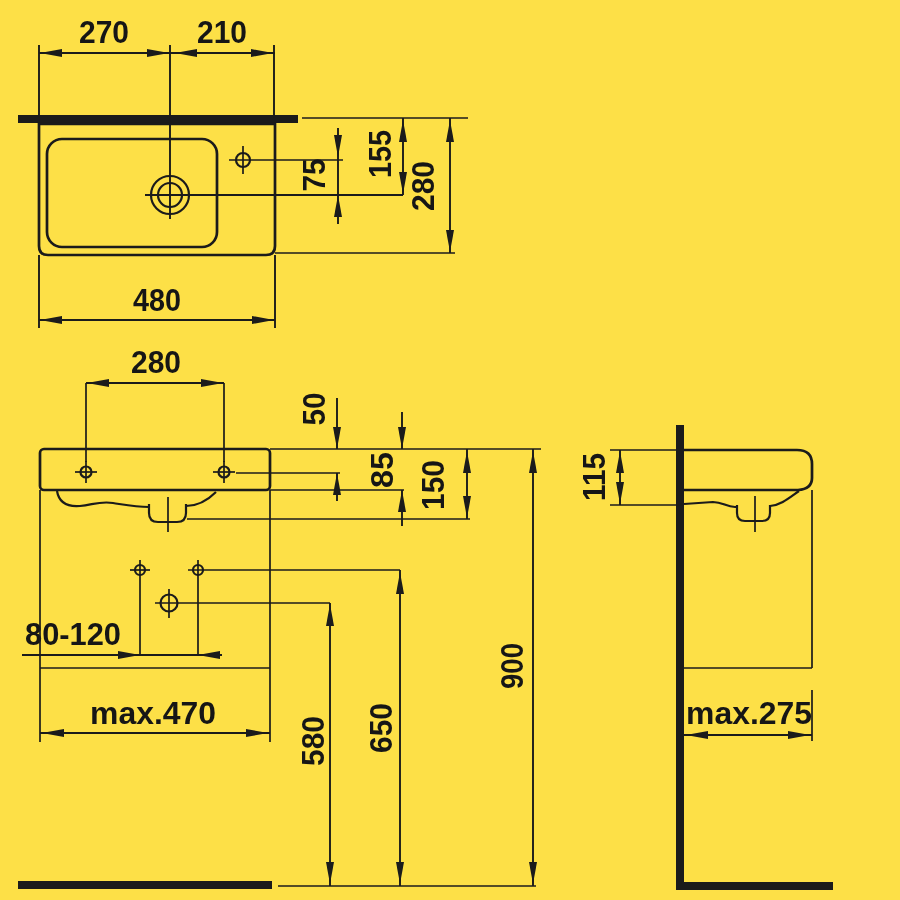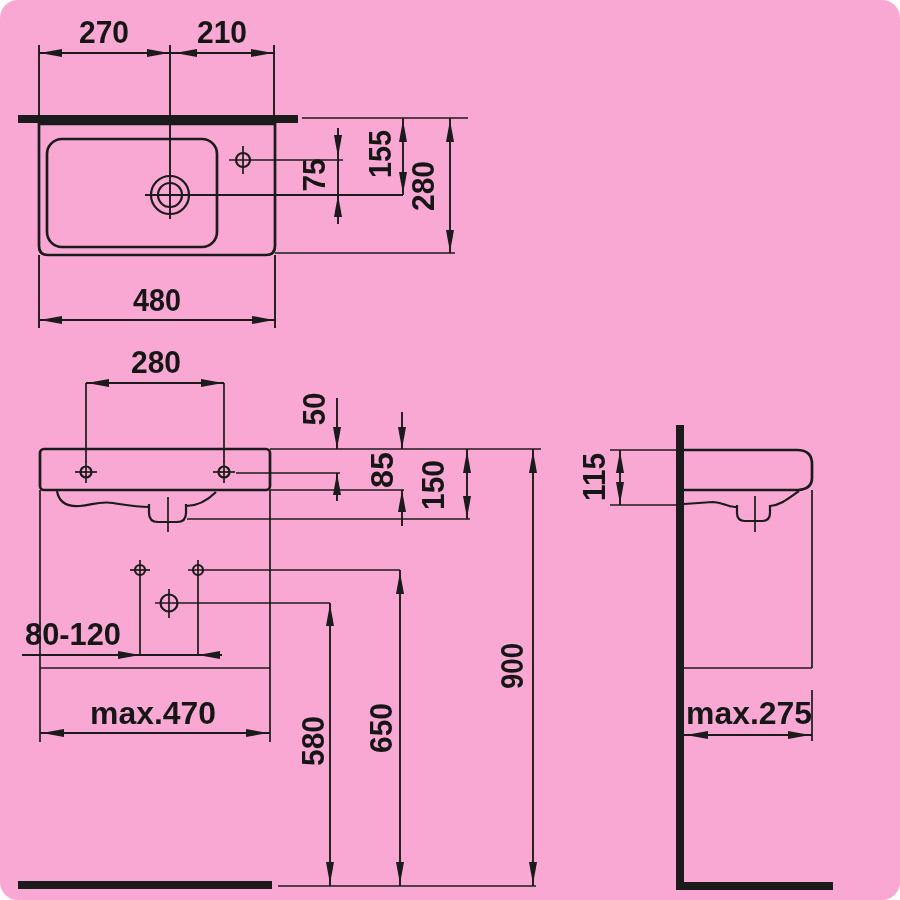--- a/index.html
+++ b/index.html
@@ -1,17 +1,17 @@
 <!DOCTYPE html>
 <html><head>
 <meta charset="utf-8">
 <style>
   html,body{margin:0;padding:0;background:#ffffff;}
-  .canvas{position:relative;width:900px;height:900px;background:#f9a8d4;overflow:hidden;
-          font-family:"Liberation Sans", sans-serif;border-radius:18px;}
+  .canvas{position:relative;width:900px;height:900px;background:#fde047;overflow:hidden;
+          font-family:"Liberation Sans", sans-serif;}
   svg{position:absolute;left:0;top:0;}
   .obj   {fill:none;stroke:#1b1b1b;stroke-width:2.7;}
   .obj2  {fill:none;stroke:#1b1b1b;stroke-width:2.2;}
   .thin  {fill:none;stroke:#1b1b1b;stroke-width:1.7;}
   .dim   {fill:none;stroke:#1b1b1b;stroke-width:1.9;}
   .solid {fill:#1b1b1b;stroke:none;}
   text{font-family:"Liberation Sans", sans-serif;font-weight:bold;font-size:31px;fill:#161616;}
 </style>
 </head>
 <body>

